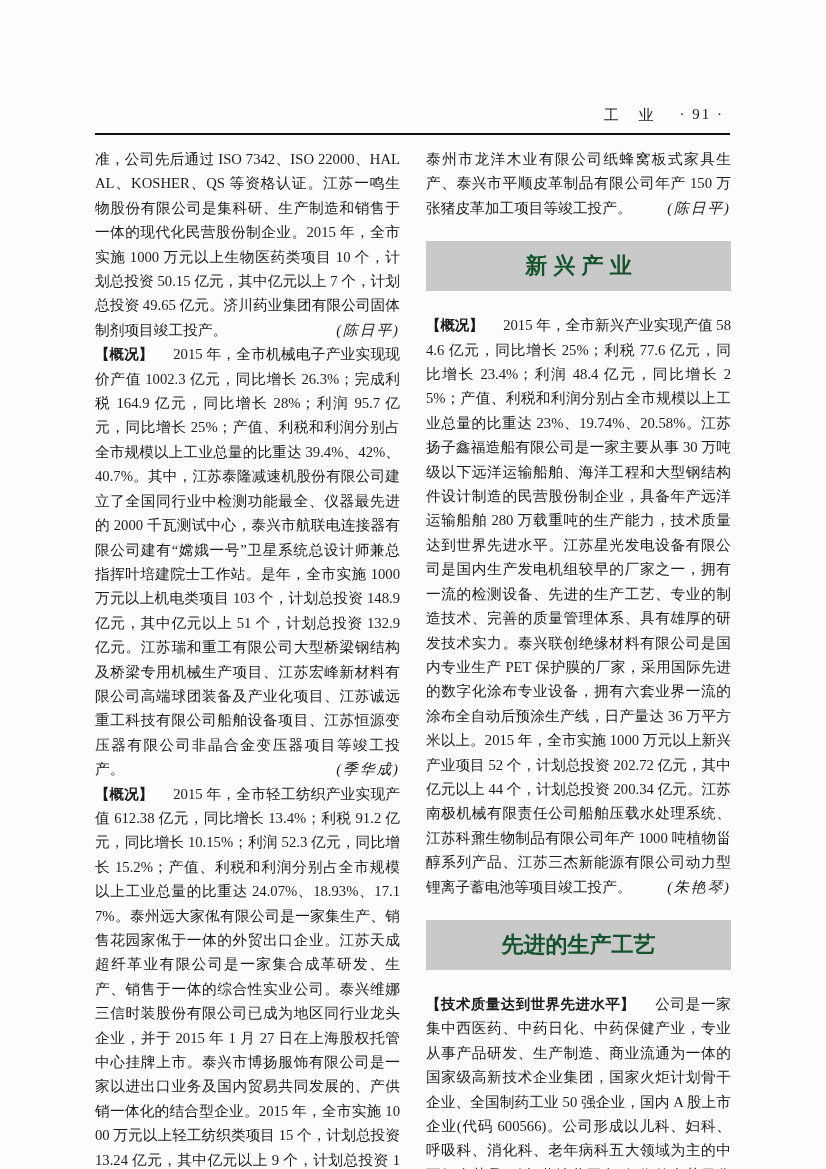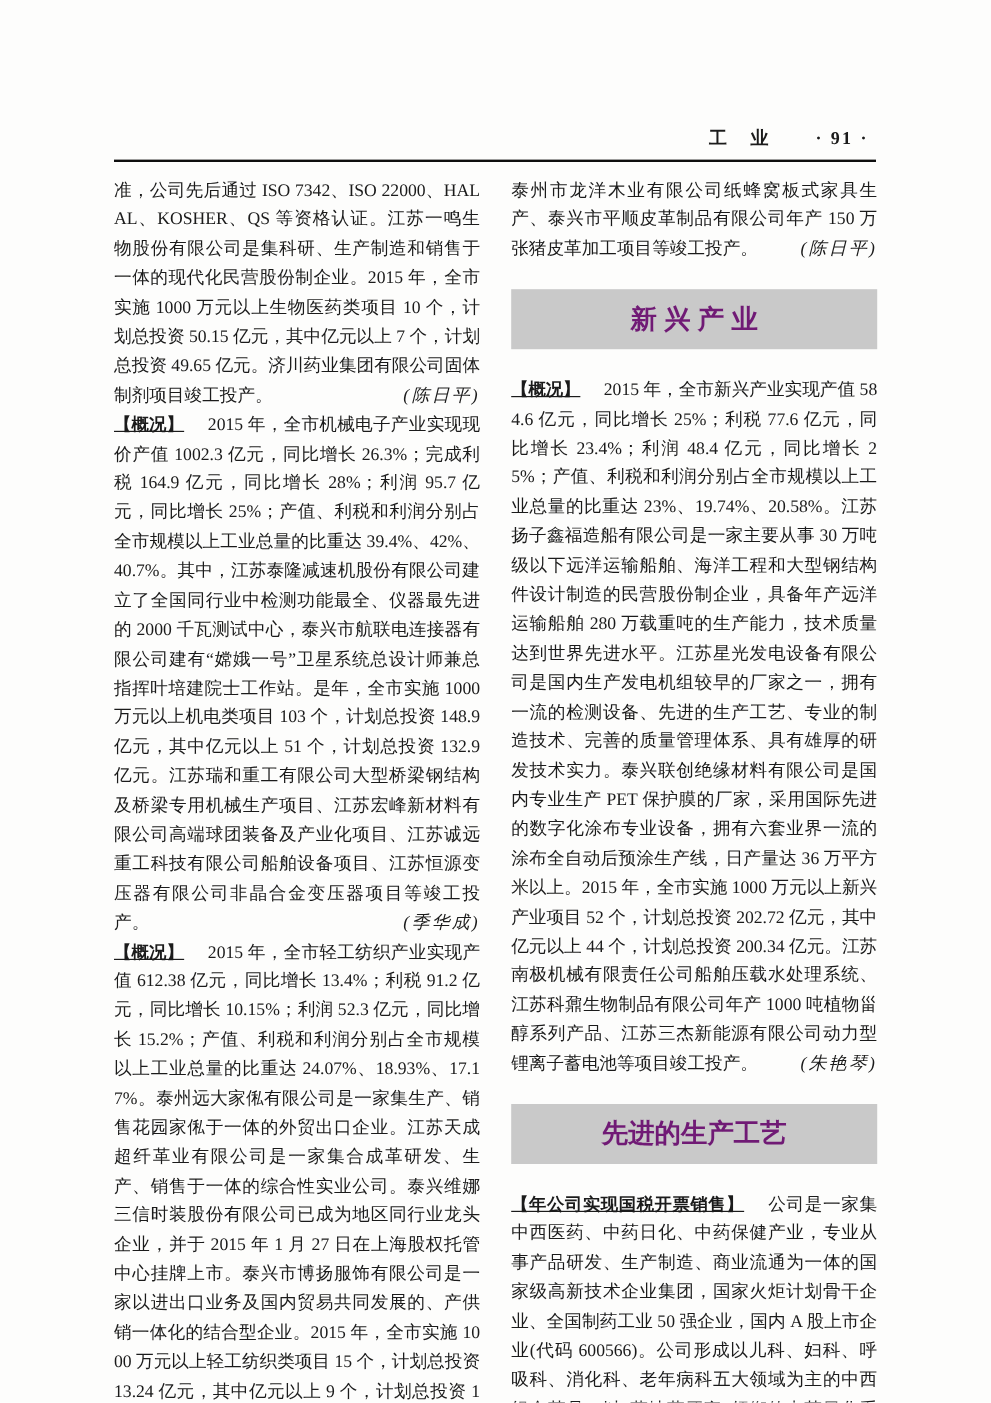--- a/index.html
+++ b/index.html
@@ -15,27 +15,26 @@
     margin: 0 auto;
     background: #fdfdfc;
     box-sizing: border-box;
     padding: 106px 96px 0 95px;
     overflow: hidden;
     color: #1b1b1b;
   }
   .running-head {
     display: flex;
     justify-content: flex-end;
-    align-items: flex-end;
-    gap: 31px;
+    align-items: flex-start;
+    gap: 18px;
     font-size: 15px;
     letter-spacing: 1px;
     padding: 0 6px 8px 0;
     border-bottom: 2px solid #0e0e0e;
-    font-weight: bold;
   }
   .running-head .rh-title { letter-spacing: 8px; }
   .running-head .rh-page { font-size: 15px; letter-spacing: 2px; }
   .columns {
     display: flex;
     gap: 26px;
     margin-top: 12px;
   }
   .col {
     width: 305px;
@@ -47,39 +46,38 @@
     line-height: 24.4px;
     text-align: justify;
     text-justify: inter-ideograph;
     word-break: break-all;
   }
   .para-label {
     font-weight: bold;
     font-family: "Liberation Sans", "DejaVu Sans", sans-serif;
     font-size: 14.4px;
     margin-right: 1.1em;
-    text-decoration: underline;
   }
   .sig {
     float: right;
     padding-left: 10px;
     letter-spacing: 2px;
     font-style: italic;
   }
   .section-box {
     height: 50px;
     margin: 21px 0 22px 0;
     background: #c9c9c9;
     display: flex;
     align-items: center;
     justify-content: center;
     font-family: "Liberation Sans", "DejaVu Sans", sans-serif;
     font-weight: bold;
     font-size: 22px;
-    color: #701a75;
+    color: #14532d;
   }
 </style>
 </head>
 <body>
 
 <div class="page">
 
   <div class="running-head">
     <span class="rh-title">工  业</span>
     <span class="rh-page">· 91 ·</span>
@@ -121,20 +119,20 @@
         <span class="para-label">【概况】</span>
         <span>2015 年，全市新兴产业实现产值 584.6 亿元，同比增长 25%；利税 77.6 亿元，同比增长 23.4%；利润 48.4 亿元，同比增长 25%；产值、利税和利润分别占全市规模以上工业总量的比重达 23%、19.74%、20.58%。江苏扬子鑫福造船有限公司是一家主要从事 30 万吨级以下远洋运输船舶、海洋工程和大型钢结构件设计制造的民营股份制企业，具备年产远洋运输船舶 280 万载重吨的生产能力，技术质量达到世界先进水平。江苏星光发电设备有限公司是国内生产发电机组较早的厂家之一，拥有一流的检测设备、先进的生产工艺、专业的制造技术、完善的质量管理体系、具有雄厚的研发技术实力。泰兴联创绝缘材料有限公司是国内专业生产 PET 保护膜的厂家，采用国际先进的数字化涂布专业设备，拥有六套业界一流的涂布全自动后预涂生产线，日产量达 36 万平方米以上。2015 年，全市实施 1000 万元以上新兴产业项目 52 个，计划总投资 202.72 亿元，其中亿元以上 44 个，计划总投资 200.34 亿元。江苏南极机械有限责任公司船舶压载水处理系统、江苏科鼐生物制品有限公司年产 1000 吨植物甾醇系列产品、江苏三杰新能源有限公司动力型锂离子蓄电池等项目竣工投产。</span>
         <span class="sig">(朱艳琴)</span>
       </p>
 
       <div class="section-box">
         <span>先进的生产工艺</span>
       </div>
 
       <p class="body-para">
-        <span class="para-label">【年公司实现国税开票销售】</span>
+        <span class="para-label">【技术质量达到世界先进水平】</span>
         <span>公司是一家集中西医药、中药日化、中药保健产业，专业从事产品研发、生产制造、商业流通为一体的国家级高新技术企业集团，国家火炬计划骨干企业、全国制药工业 50 强企业，国内 A 股上市企业(代码 600566)。公司形成以儿科、妇科、呼吸科、消化科、老年病科五大领域为主的中西组合药品，以“蒲地蓝牙膏”领衔的中药日化系列产品，以及以“五仙草”为主推的中药保健组合产品。2015 年公司实现国税开票销售 43.3 亿元，入库税收 7.02 亿元。</span>
       </p>
 
     </div>
 
   </div>
 </div>
 
 </body></html>

